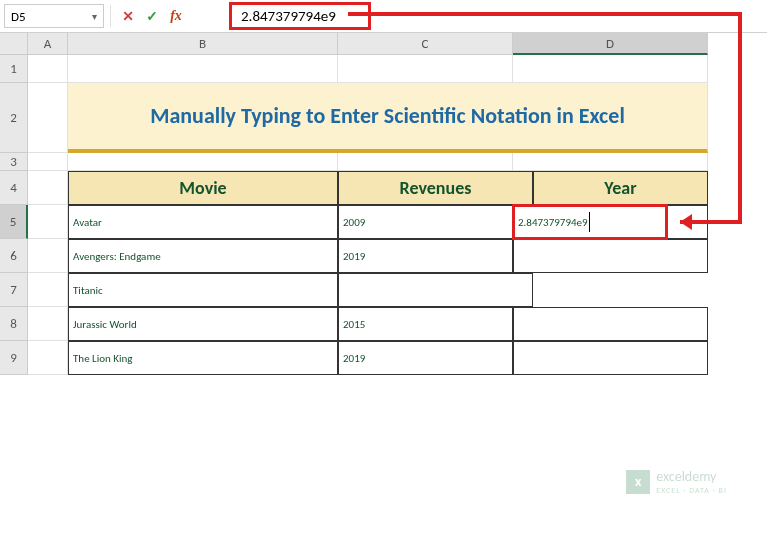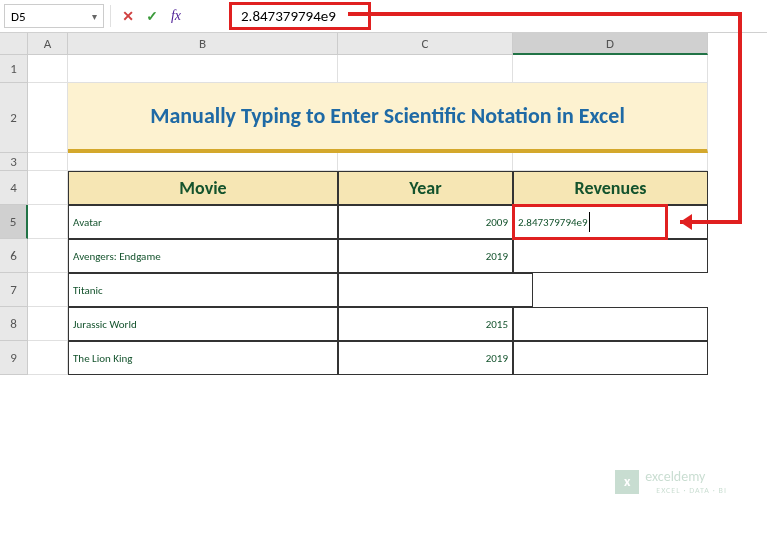--- a/index.html
+++ b/index.html
@@ -43,21 +43,21 @@
       width: 22px;
       height: 22px;
       display: flex;
       align-items: center;
       justify-content: center;
       font-size: 14px;
       color: #666;
     }
     .fb-icon.cancel { color: #d04040; font-weight: bold; }
     .fb-icon.enter { color: #3a9a3a; font-weight: bold; }
-    .fb-icon.fx { font-style: italic; font-family: 'Times New Roman', serif; color: #4c1d95; }
+    .fb-icon.fx { font-style: italic; font-family: 'Times New Roman', serif; color: #c2410c; font-weight: bold; }
     .formula-input {
       flex: 1;
       height: 24px;
       padding: 0 8px;
       font-size: 15px;
       color: #000;
       display: flex;
       align-items: center;
       position: relative;
     }
@@ -148,21 +148,21 @@
       background: #f6e6b4;
       font-weight: bold;
       font-size: 18px;
       justify-content: center;
       border: 1px solid #333;
     }
     .td {
       border: 1px solid #333;
       font-size: 11px;
     }
-    .td.right { justify-content: flex-end; }
+    .td.right { justify-content: flex-start; }
     .active-cell {
       position: absolute;
       border: 3px solid #e02020;
       pointer-events: none;
       z-index: 5;
     }
     .cursor-caret {
       display: inline-block;
       width: 1px;
       height: 20px;
@@ -191,21 +191,21 @@
       width: 24px;
       height: 24px;
       background: #2a7a4a;
       display: flex;
       align-items: center;
       justify-content: center;
       color: #fff;
       font-weight: bold;
       font-size: 14px;
     }
-    .watermark .sub { font-size: 8px; letter-spacing: 1px; display: block; color: #2a7a4a; margin-left: 11px; }
+    .watermark .sub { font-size: 8px; letter-spacing: 1px; display: block; color: #2a7a4a; }
   </style>
 </head>
 <body>
 
 <div class="formula-bar">
   <div class="name-box">
     <span>D5</span>
     <span class="chev">▾</span>
   </div>
   <div class="formula-tools">
@@ -268,25 +268,25 @@
   </div>
 
   <div class="row">
     <div class="row-header h-def">
         <span>4</span>
       </div>
     <div class="cell w-A h-def"></div>
     <div class="cell th w-B h-def">
         <span>Movie</span>
       </div>
+    <div class="cell th w-D h-def">
+        <span>Revenues</span>
+      </div>
     <div class="cell th w-C h-def">
         <span>Year</span>
-      </div>
-    <div class="cell th w-D h-def">
-        <span>Revenues</span>
       </div>
   </div>
 
   <div class="row">
     <div class="row-header h-def active">
         <span>5</span>
       </div>
     <div class="cell w-A h-def"></div>
     <div class="cell td w-B h-def">
         <span>Avatar</span>

